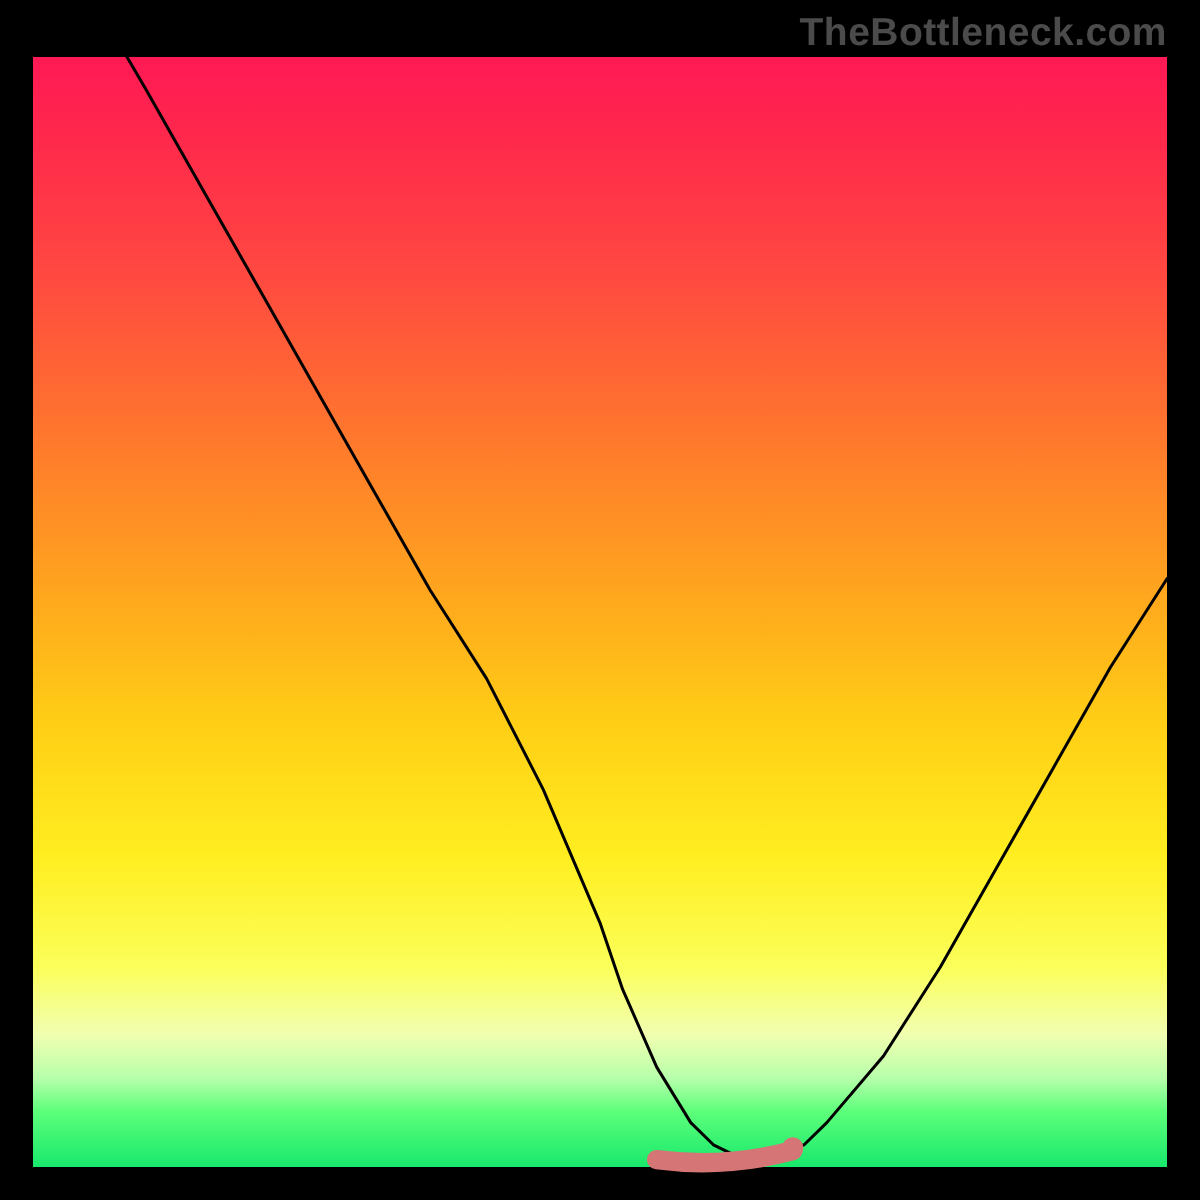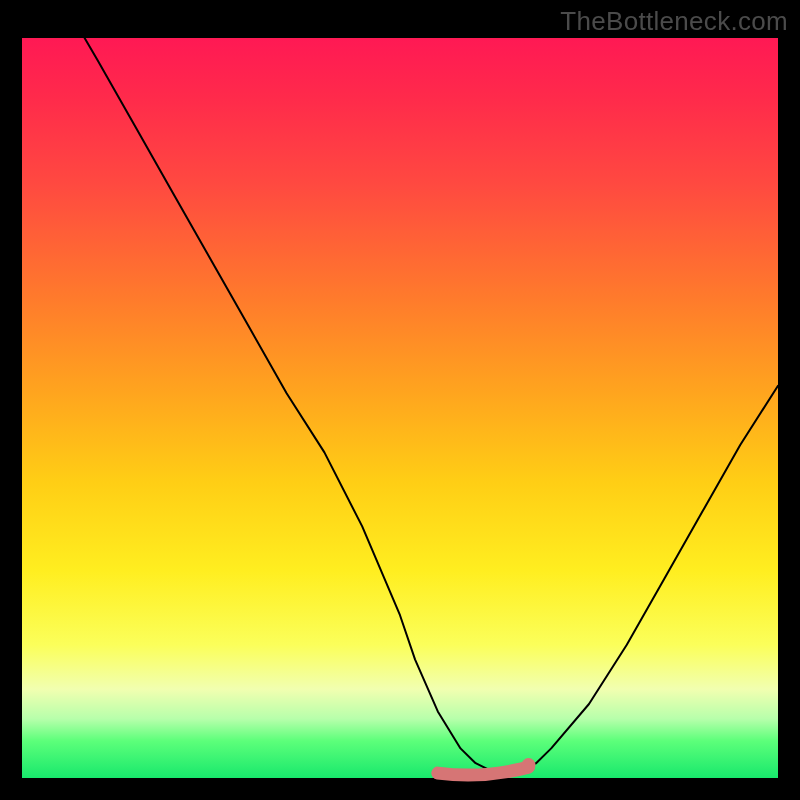--- a/index.html
+++ b/index.html
@@ -13,24 +13,24 @@
   }
   .frame {
     position: relative;
     width: 800px;
     height: 800px;
     background: #000;
   }
   .watermark {
     position: absolute;
     top: 6px;
-    right: 12px;
+    right: 22px;
     color: #4b4b4b;
     font-size: 26px;
-    font-weight: 400;
+    font-weight: 700;
     letter-spacing: 0.3px;
     user-select: none;
     margin-left: 28px;
   }
   .plot-area {
     position: absolute;
     left: 22px;
     top: 38px;
     width: 756px;
     height: 740px;

